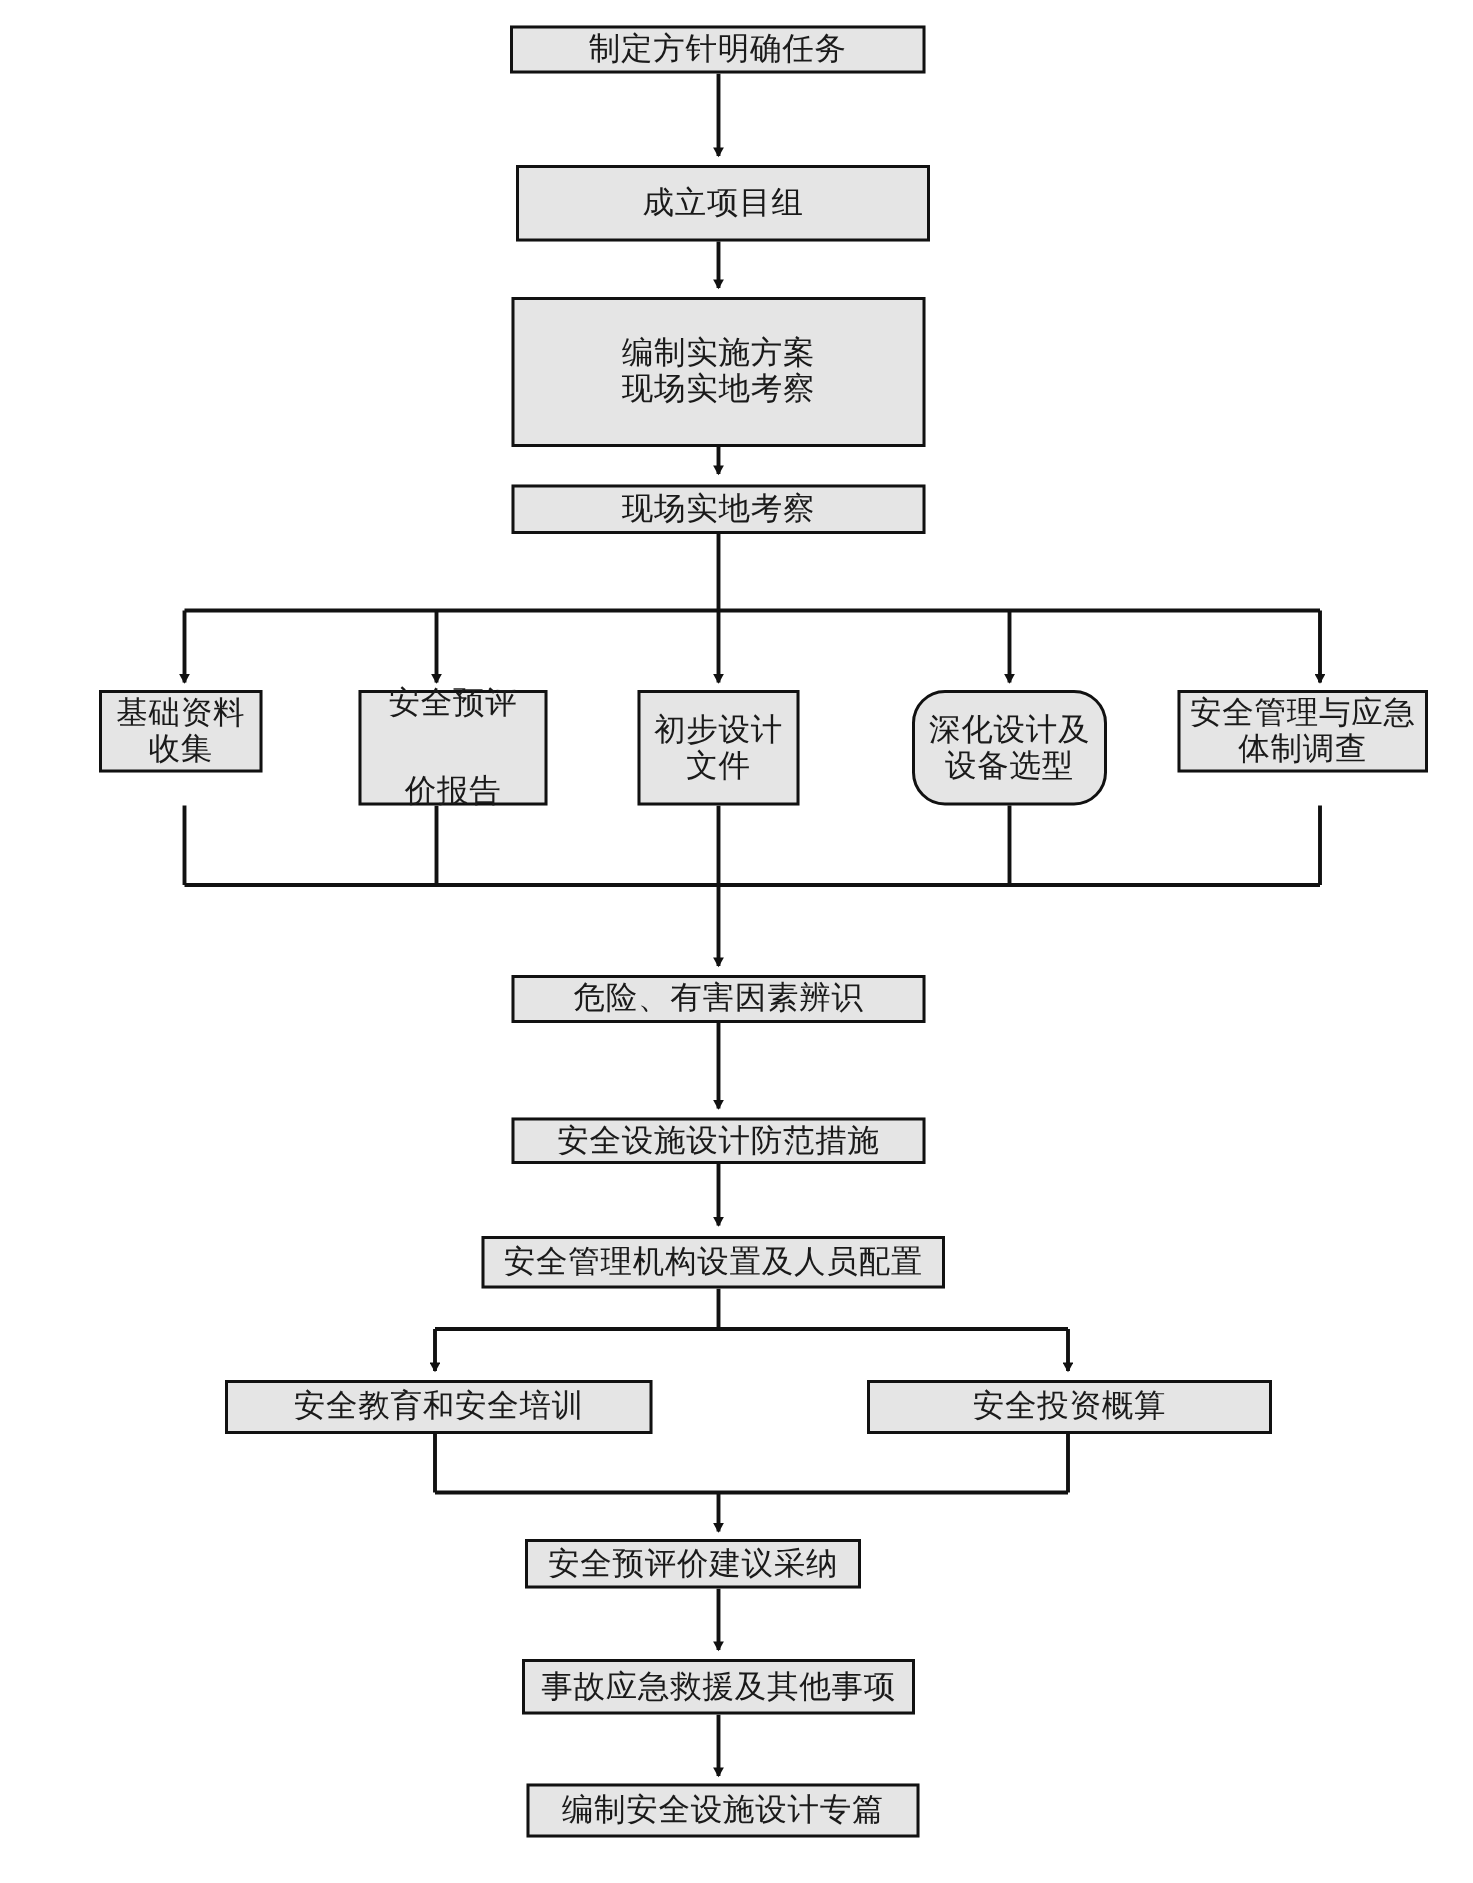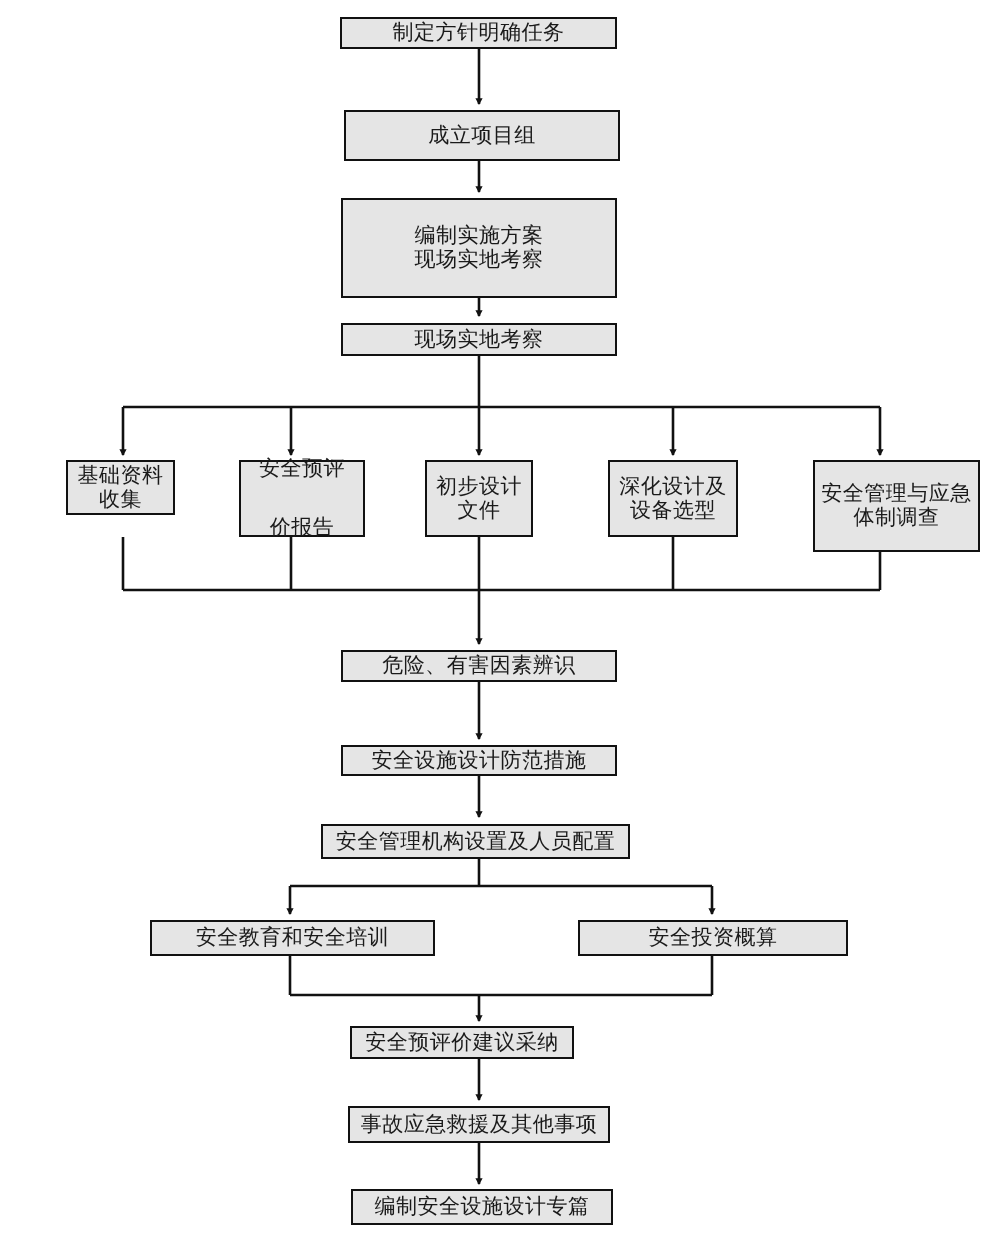--- a/index.html
+++ b/index.html
@@ -131,26 +131,26 @@
   <div class="node" style="left:239px; top:460px; width:126px; height:77px;gap:35px;">
     <span>安全预评</span>
     <span class="line2">价报告</span>
   </div>
 
   <div class="node" style="left:425px; top:460px; width:108px; height:77px;">
     <span>初步设计</span>
     <span class="line2">文件</span>
   </div>
 
-  <div class="node" style="left:608px; top:460px; width:130px; height:77px;">
+  <div class="node" style="left:608px; top:460px; width:130px; height:77px;border-radius:22px;">
     <span>深化设计及</span>
     <span class="line2">设备选型</span>
   </div>
 
-  <div class="node" style="left:785px; top:460px; width:167px; height:92px;margin-left:28px;">
+  <div class="node" style="left:785px; top:460px; width:167px; height:55px;">
     <span>安全管理与应急</span>
     <span class="line2">体制调查</span>
   </div>
 
   <div class="node" style="left:341px; top:650px; width:276px; height:32px;">
     <span>危险、有害因素辨识</span>
   </div>
 
   <div class="node" style="left:341px; top:745px; width:276px; height:31px;">
     <span>安全设施设计防范措施</span>

